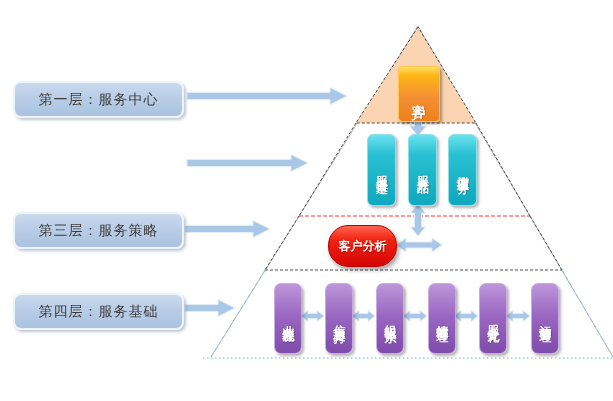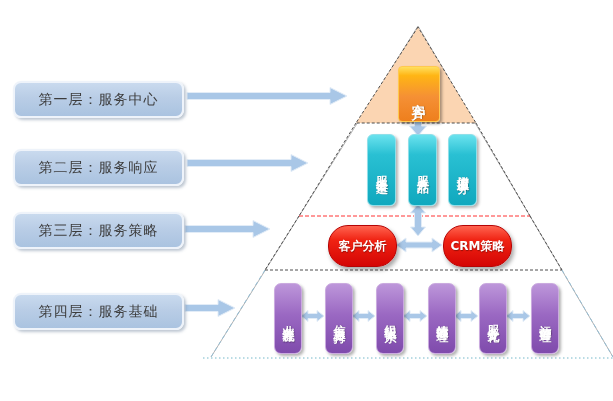--- a/index.html
+++ b/index.html
@@ -88,23 +88,20 @@
     <path class="flow" d="M301,316 L308,310.5 V313.5 H317 V310.5 L324,316 L317,321.5 V318.5 H308 V321.5 Z"></path>
     <path class="flow" d="M352,316 L359,310.5 V313.5 H368 V310.5 L375,316 L368,321.5 V318.5 H359 V321.5 Z"></path>
     <path class="flow" d="M403,316 L410,310.5 V313.5 H420 V310.5 L427,316 L420,321.5 V318.5 H410 V321.5 Z"></path>
     <path class="flow" d="M454,316 L461,310.5 V313.5 H471 V310.5 L478,316 L471,321.5 V318.5 H461 V321.5 Z"></path>
     <path class="flow" d="M506,316 L513,310.5 V313.5 H523 V310.5 L530,316 L523,321.5 V318.5 H513 V321.5 Z"></path>
   </svg>
 
   <div class="label-box" style="top:81px">
       <span>第一层：服务中心</span>
     </div>
-  <div class="label-box" style="top:149px">
-      <span>第二层：服务响应</span>
-    </div>
   <div class="label-box" style="top:212px">
       <span>第三层：服务策略</span>
     </div>
   <div class="label-box" style="top:293px">
       <span>第四层：服务基础</span>
     </div>
 
   <div class="box customer">
       <span class="vtext">客户</span>
     </div>
@@ -115,23 +112,20 @@
   <div class="box teal" style="left:408px">
       <span class="vtext">服务产品</span>
     </div>
   <div class="box teal" style="left:448px">
       <span class="vtext">增值服务</span>
     </div>
 
   <div class="box redbox" style="left:328px">
       <span>客户分析</span>
     </div>
-  <div class="box redbox" style="left:443px">
-      <span>CRM策略</span>
-    </div>
 
   <div class="box purple" style="left:274px">
       <span class="vtext">业务流程</span>
     </div>
   <div class="box purple" style="left:325px">
       <span class="vtext">信息支持</span>
     </div>
   <div class="box purple" style="left:376px">
       <span class="vtext">组织体系</span>
     </div>

